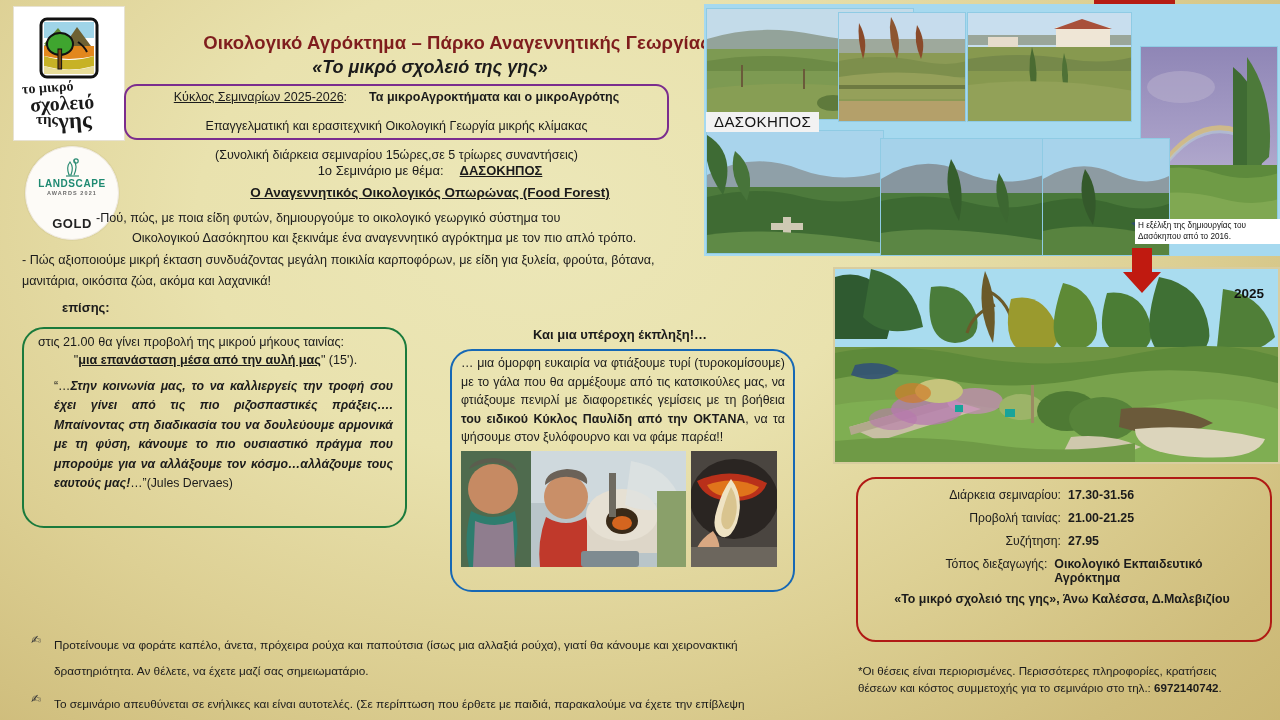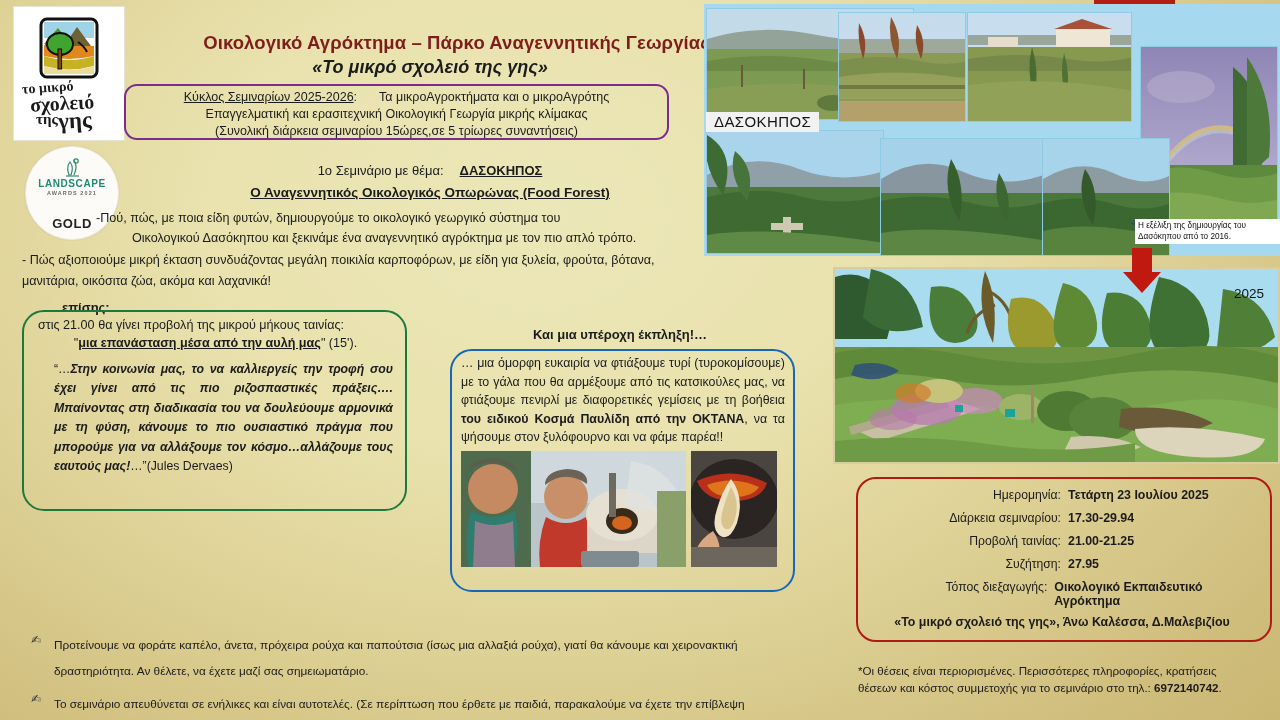--- a/index.html
+++ b/index.html
@@ -50,36 +50,36 @@
   .title2{position:absolute;left:150px;top:57px;width:560px;text-align:center;
     font-size:18px;font-weight:700;font-style:italic;color:#1b1b1b;}
 
   .purple-box{
     position:absolute;left:124px;top:84px;width:545px;height:56px;
     border:2.5px solid #7b2d8e;border-radius:13px;box-sizing:border-box;
     padding-top:3px;
   }
   .pb-l1{font-size:12.5px;color:#1b1b1b;text-align:center;line-height:17px;}
   .pb-l1 .ul{text-decoration:underline;}
-  .pb-l1 .b{font-weight:400;margin-left:22px;}
-  .pb-l2,.pb-l3{font-size:12.5px;color:#1b1b1b;text-align:center;line-height:17px;}
+  .pb-l1 .b{font-weight:700;margin-left:22px;}
+  .pb-l2,.pb-l3{font-size:12.5px;color:#1b1b1b;text-align:center;line-height:17px;margin-top:12px;}
 
   
   .sem1{position:absolute;left:150px;top:163px;width:560px;text-align:center;font-size:13px;color:#1b1b1b;}
   .sem1 .u{text-decoration:underline;font-weight:700;margin-left:16px;}
   .sem2{position:absolute;left:150px;top:185px;width:560px;text-align:center;font-size:13.5px;
     font-weight:700;text-decoration:underline;color:#1b1b1b;}
   .para{position:absolute;left:96px;top:208px;width:616px;font-size:12.6px;color:#1b1b1b;line-height:20px;}
   .para .ind{display:block;padding-left:36px;}
   .para2{position:absolute;left:22px;top:250px;width:690px;font-size:12.6px;color:#1b1b1b;line-height:21px;}
   .episis{position:absolute;left:62px;top:300px;font-size:13px;font-weight:700;color:#1b1b1b;}
 
   
   .green-box{
-    position:absolute;left:22px;top:310px;width:385px;height:201px;
+    position:absolute;left:22px;top:327px;width:385px;height:201px;
     border:2.5px solid #1a7a3c;border-radius:22px;box-sizing:border-box;
     padding:4px 12px 0 14px;
   }
   .gb-l1{font-size:12.6px;color:#1b1b1b;line-height:18px;}
   .gb-l2{font-size:12.6px;color:#1b1b1b;line-height:19px;text-align:center;}
   .gb-l2 b{font-weight:700;text-decoration:underline;}
   .gb-quote{font-size:12.3px;color:#1b1b1b;line-height:19.4px;font-style:italic;font-weight:700;
     text-align:justify;padding-left:16px;margin-top:7px;}
   .gb-quote .lead{font-weight:400;font-style:normal;}
   .gb-quote .tail{font-weight:400;font-style:normal;}
@@ -116,21 +116,21 @@
   }
   .arrow{
     position:absolute;left:1122px;top:248px;width:40px;height:46px;z-index:8;
   }
 
   
   .photo2025{
     position:absolute;left:833px;top:267px;width:447px;height:197px;overflow:hidden;
     border:2px solid #d8cda0;box-sizing:border-box;
   }
-  .y2025{position:absolute;right:14px;top:17px;font-size:13.5px;font-weight:400;color:#111;z-index:5;}
+  .y2025{position:absolute;right:14px;top:17px;font-size:13.5px;font-weight:700;color:#111;z-index:5;}
 
   
   .red-box{
     position:absolute;left:856px;top:477px;width:416px;height:165px;
     border:2.5px solid #b01a15;border-radius:20px;box-sizing:border-box;
     padding:9px 14px 0 10px;
   }
   .rrow{display:flex;align-items:baseline;margin-bottom:9px;}
   .rlab{width:193px;text-align:right;font-size:12.2px;color:#1b1b1b;padding-right:7px;}
   .rval{font-size:12.4px;font-weight:700;color:#1b1b1b;}
@@ -220,21 +220,21 @@
       <span>"</span><b>μια επανάσταση μέσα από την αυλή μας</b><span>" (15').</span>
     </div>
     <div class="gb-quote">
       <span class="lead">“…</span><span>Στην κοινωνία μας, το να καλλιεργείς την τροφή σου έχει γίνει από τις πιο ριζοσπαστικές πράξεις…. Μπαίνοντας στη διαδικασία του να δουλεύουμε αρμονικά με τη φύση, κάνουμε το πιο ουσιαστικό πράγμα που μπορούμε για να αλλάξουμε τον κόσμο…αλλάζουμε τους εαυτούς μας!</span><span class="tail">…”(Jules Dervaes)</span>
     </div>
   </div>
 
   <div class="surprise">Και μια υπέροχη έκπληξη!…</div>
   <div class="blue-box">
     <div class="bb-text">
-      <span>… μια όμορφη ευκαιρία να φτιάξουμε τυρί (τυροκομίσουμε) με το γάλα που θα αρμέξουμε από τις κατσικούλες μας, να φτιάξουμε πενιρλί με διαφορετικές γεμίσεις με τη βοήθεια </span><b>του ειδικού Κοσμά Παυλίδη από την ΟΚΤΑΝΑ</b><span>, να τα ψήσουμε στον ξυλόφουρνο και να φάμε παρέα!!</span>
+      <span>… μια όμορφη ευκαιρία να φτιάξουμε τυρί (τυροκομίσουμε) με το γάλα που θα αρμέξουμε από τις κατσικούλες μας, να φτιάξουμε πενιρλί με διαφορετικές γεμίσεις με τη βοήθεια </span><b>του ειδικού Κύκλος Παυλίδη από την ΟΚΤΑΝΑ</b><span>, να τα ψήσουμε στον ξυλόφουρνο και να φάμε παρέα!!</span>
     </div>
     <div class="bb-photos">
       <div class="ph ph-a">
         <svg width="225" height="116" viewBox="0 0 225 116" preserveAspectRatio="none">
           <rect width="225" height="116" fill="#b9c5c9"></rect>
           <rect x="0" y="0" width="225" height="52" fill="#cfd9dd"></rect>
           <path d="M0 0 h70 v116 h-70 Z" fill="#4f6b4e"></path>
           <circle cx="32" cy="38" r="25" fill="#c68a63"></circle>
           <path d="M8 18 q24 -14 48 2 q-4 -12 -24 -13 q-20 1 -24 11 Z" fill="#5b5d4e"></path>
           <path d="M10 60 q22 12 44 0 q6 30 -2 56 h-44 q-6 -28 2 -56 Z" fill="#2e7d6e"></path>
@@ -420,26 +420,22 @@
       <rect x="170" y="140" width="10" height="8" fill="#18a49a"></rect>
       <rect x="120" y="136" width="8" height="7" fill="#18a49a"></rect>
       <path d="M0 172 q80 -8 160 4 q70 10 140 -2 v19 H0 Z" fill="#6f9a46"></path>
       <path d="M20 96 q26 -6 44 6 q-22 14 -48 4 Z" fill="#2f4d7a" opacity=".85"></path>
     </svg>
     <div class="y2025">2025</div>
   </div>
 
   <div class="red-box">
     <div class="rrow">
-      <div class="rlab">Ημερομηνία:</div>
-      <div class="rval">Τετάρτη 23 Ιουλίου 2025</div>
-    </div>
-    <div class="rrow">
       <div class="rlab">Διάρκεια σεμιναρίου:</div>
-      <div class="rval">17.30-29.94</div>
+      <div class="rval">17.30-31.56</div>
     </div>
     <div class="rrow">
       <div class="rlab">Προβολή ταινίας:</div>
       <div class="rval">21.00-21.25</div>
     </div>
     <div class="rrow">
       <div class="rlab">Συζήτηση:</div>
       <div class="rval">27.95</div>
     </div>
     <div class="rrow">

